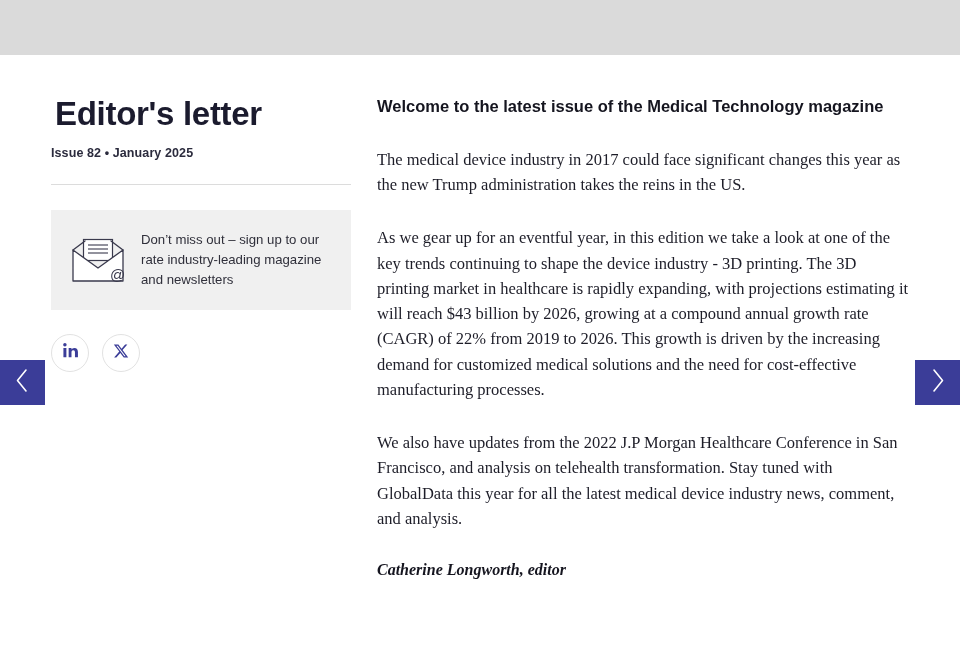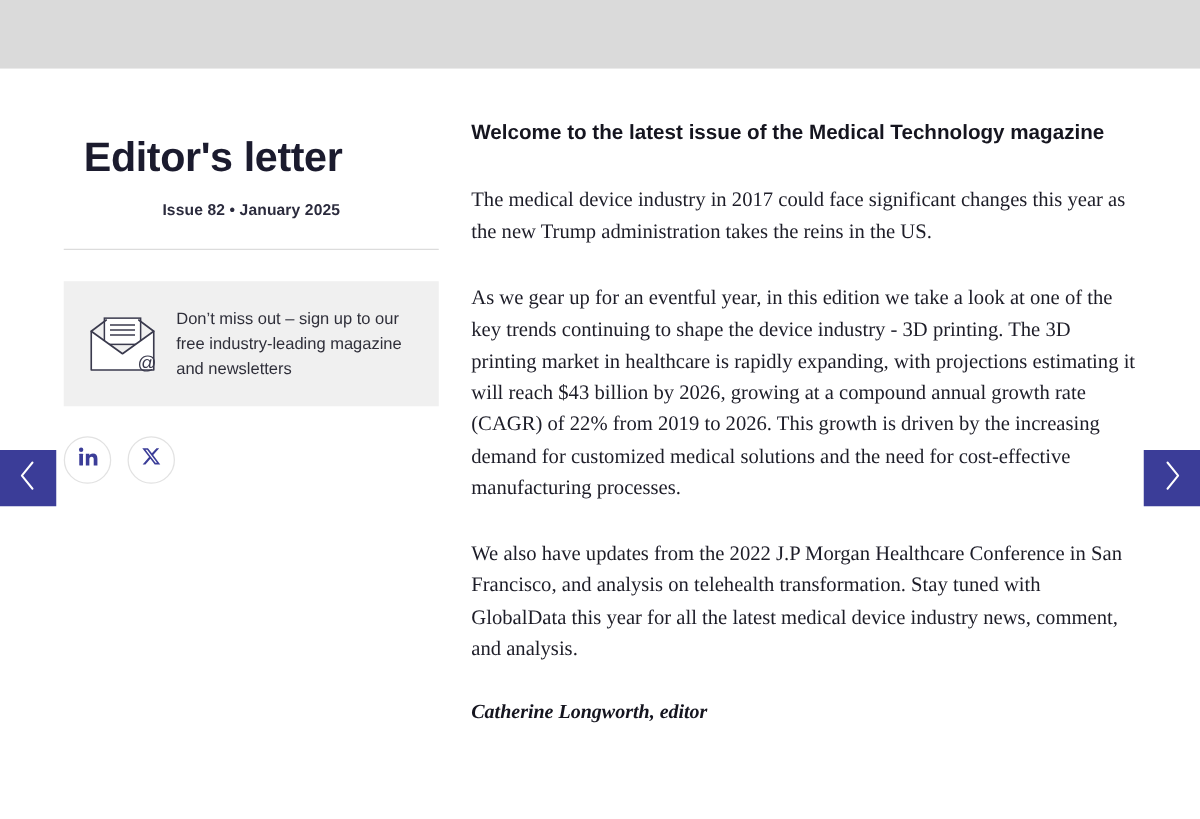--- a/index.html
+++ b/index.html
@@ -39,29 +39,28 @@
     left: 51px;
     top: 37px;
     width: 300px;
   }
   .page-title {
     font-size: 33px;
     font-weight: 700;
     color: #1b1b2e;
     letter-spacing: -0.3px;
     line-height: 1.12;
-    margin: 16px;
+    margin: 4px;
   }
   .issue-line {
     font-size: 12.5px;
     font-weight: 700;
     color: #2b2b3d;
     margin-top: 13px;
     letter-spacing: 0.1px;
-    text-align: center;
   }
   .divider {
     margin-top: 24px;
     width: 300px;
     height: 1px;
     background: #dcdcdc;
   }
 
   
   .signup-box {
@@ -180,21 +179,21 @@
           <line x1="19" y1="19" x2="39" y2="19" stroke="#3a3a4d" stroke-width="1.1"></line>
 
           <path d="M4 16 L29 34 L54 16 L54 47 L4 47 Z" fill="#ffffff" stroke="#3a3a4d" stroke-width="1.3" stroke-linejoin="round"></path>
 
           <path d="M4 16 L16 7" stroke="#3a3a4d" stroke-width="1.3" stroke-linecap="round"></path>
           <path d="M54 16 L42 7" stroke="#3a3a4d" stroke-width="1.3" stroke-linecap="round"></path>
 
           <text x="41" y="46" font-family="'Liberation Sans', sans-serif" font-size="15" fill="#3a3a4d">@</text>
         </svg>
       </span>
-      <span class="signup-text">Don’t miss out – sign up to our free industry-leading magazine and newsletters</span>
+      <span class="signup-text">Don’t miss out – sign up to our rate industry-leading magazine and newsletters</span>
     </div>
 
     <div class="social-row">
       <a class="social-btn">
         <span>
           <svg width="17" height="17" viewBox="0 0 24 24" fill="#3b3d98" xmlns="http://www.w3.org/2000/svg">
             <rect x="2" y="8.6" width="4.2" height="13" rx="0.4"></rect>
             <circle cx="4.1" cy="4" r="2.45"></circle>
             <path d="M9.4 8.6h4v1.9c0.6-1.1 2-2.2 4-2.2 3.4 0 5.1 2.1 5.1 5.9v7.4h-4.2v-6.9c0-1.8-0.7-2.9-2.3-2.9-1.4 0-2.2 0.95-2.5 1.9-0.1 0.3-0.1 0.75-0.1 1.2v6.7H9.4z"></path>
           </svg>

